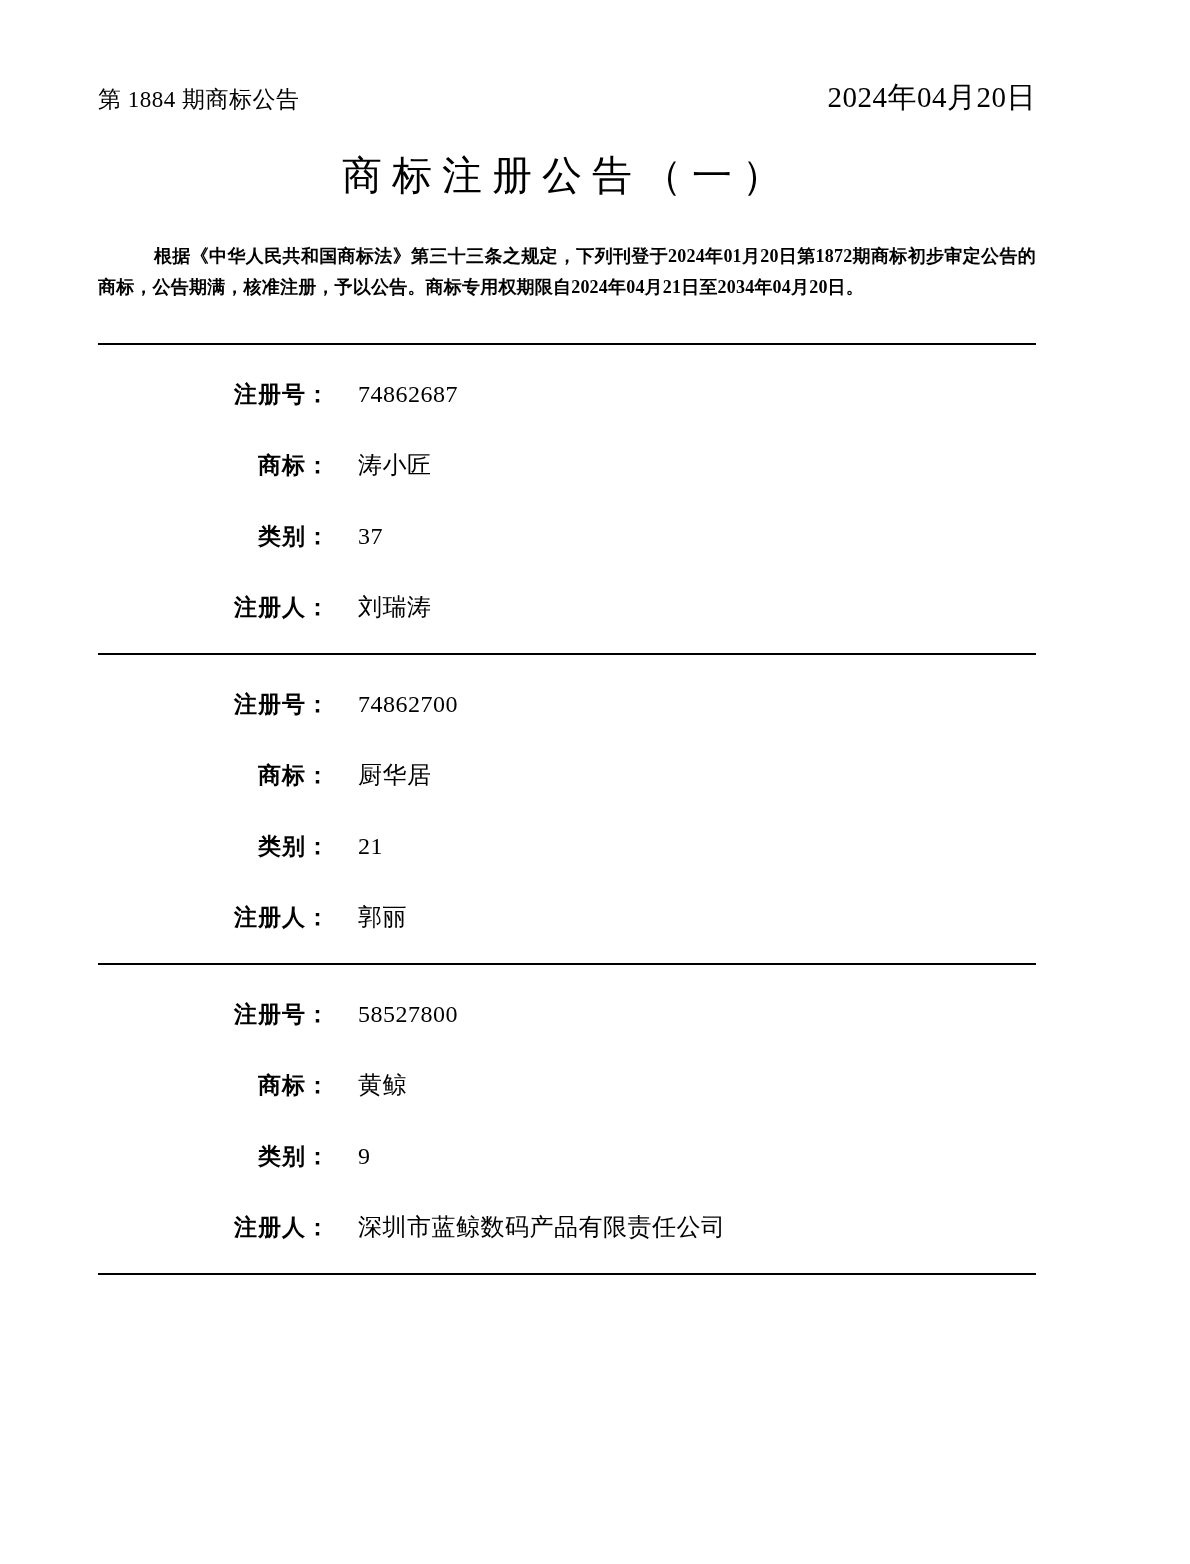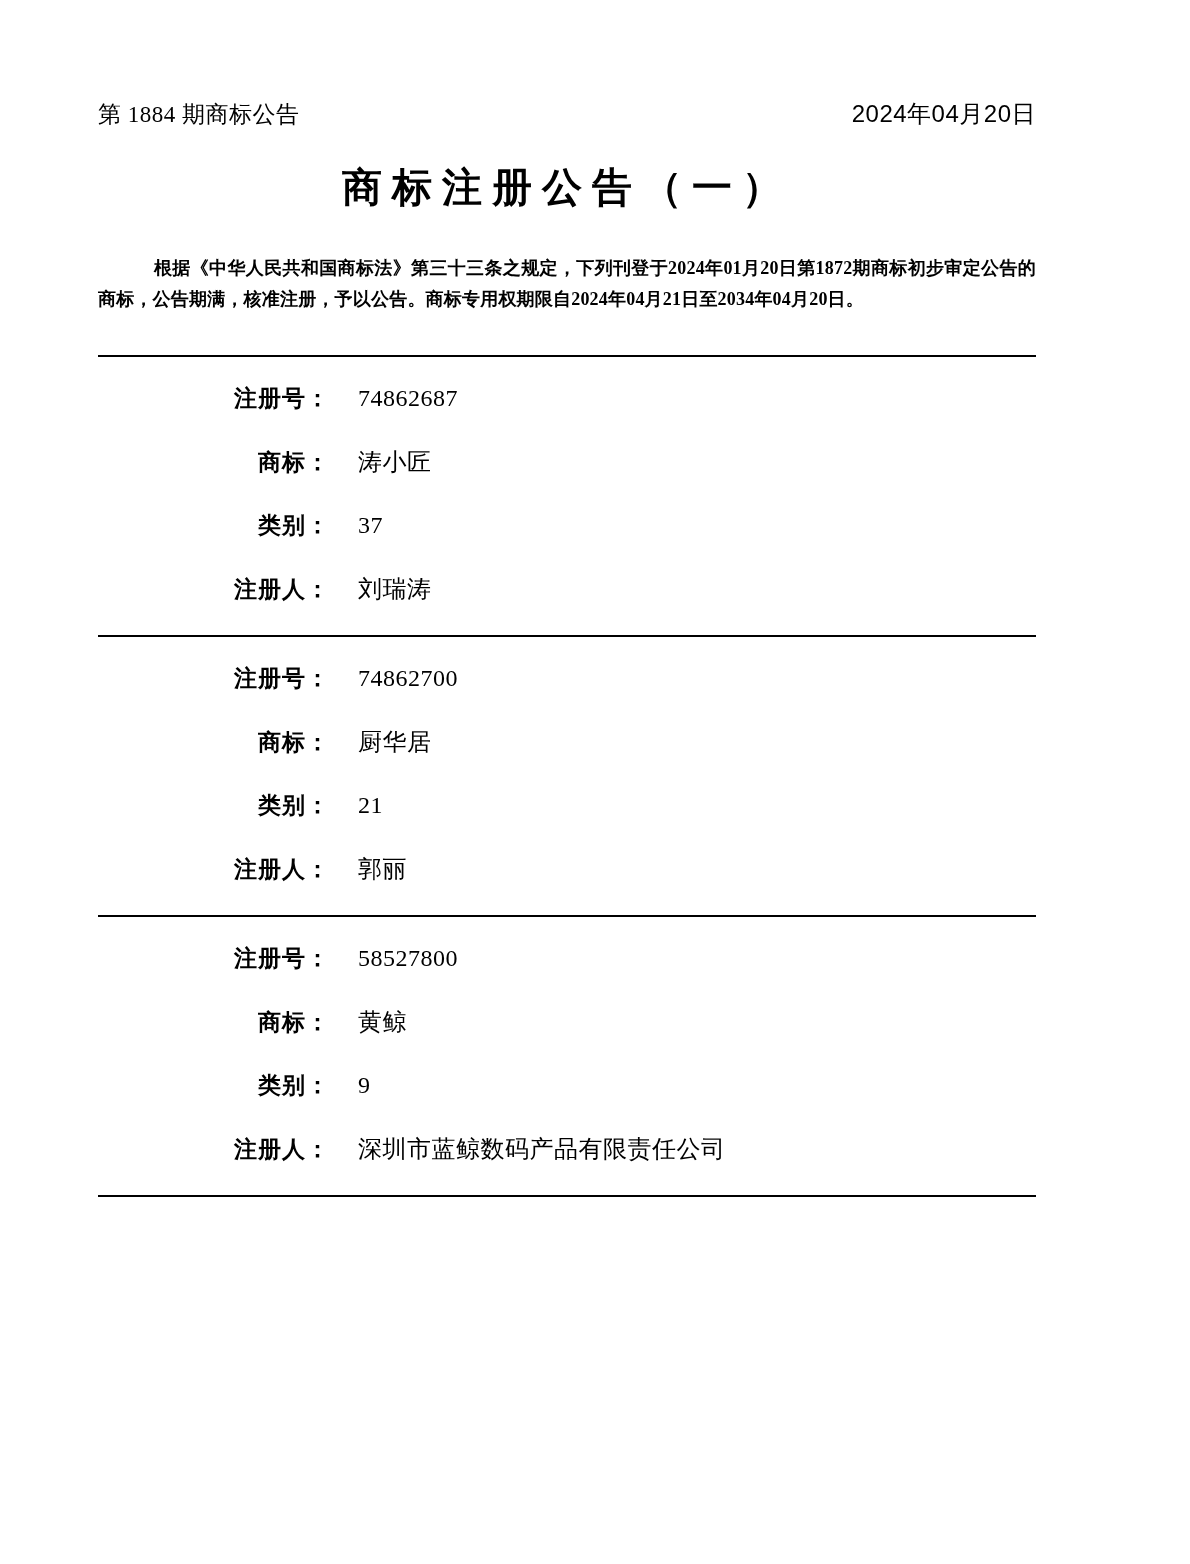--- a/index.html
+++ b/index.html
@@ -26,29 +26,28 @@
     display: flex;
     justify-content: space-between;
     align-items: baseline;
     font-size: 23px;
     letter-spacing: 0.5px;
   }
   .header .issue {
     font-family: "Liberation Serif", serif;
   }
   .header .date {
-    font-family: Liberation Sans, sans-serif;
-    font-size: 24px;
-    margin-top: 20px;
+    font-family: Liberation Serif, serif;
+    font-size: 29px;
   }
   
   .doc-title {
     text-align: center;
     font-size: 40px;
-    font-weight: bold;
+    font-weight: normal;
     letter-spacing: 10px;
     margin-top: 30px;
     margin-bottom: 10px;
     font-family: "Liberation Serif", "DejaVu Serif", serif;
   }
   
   .intro {
     margin-top: 38px;
     font-size: 18px;
     line-height: 1.72;
@@ -78,20 +77,21 @@
     margin-bottom: 8px;
   }
   .row .label {
     width: 238px;
     text-align: right;
     font-size: 23px;
     font-weight: bold;
     letter-spacing: 1px;
     padding-right: 6px;
     box-sizing: border-box;
+    margin-top: 8px;
   }
   .row .value {
     font-size: 24px;
     padding-left: 22px;
     letter-spacing: 0.5px;
   }
   .row.reg-no .value,
   .row.class .value {
     font-family: "Liberation Serif", serif;
   }

